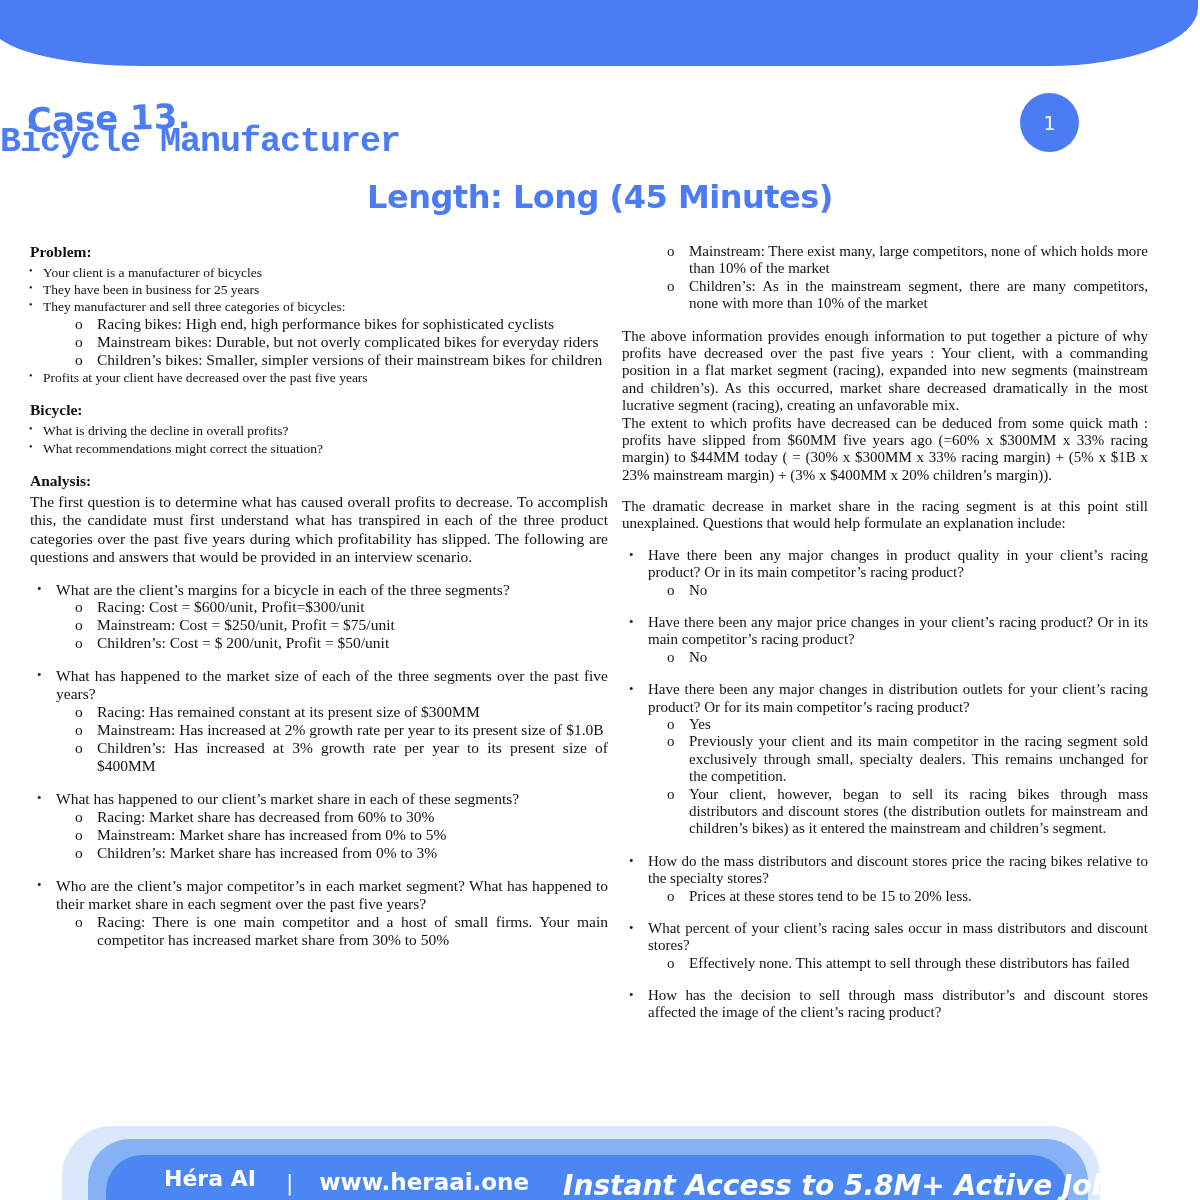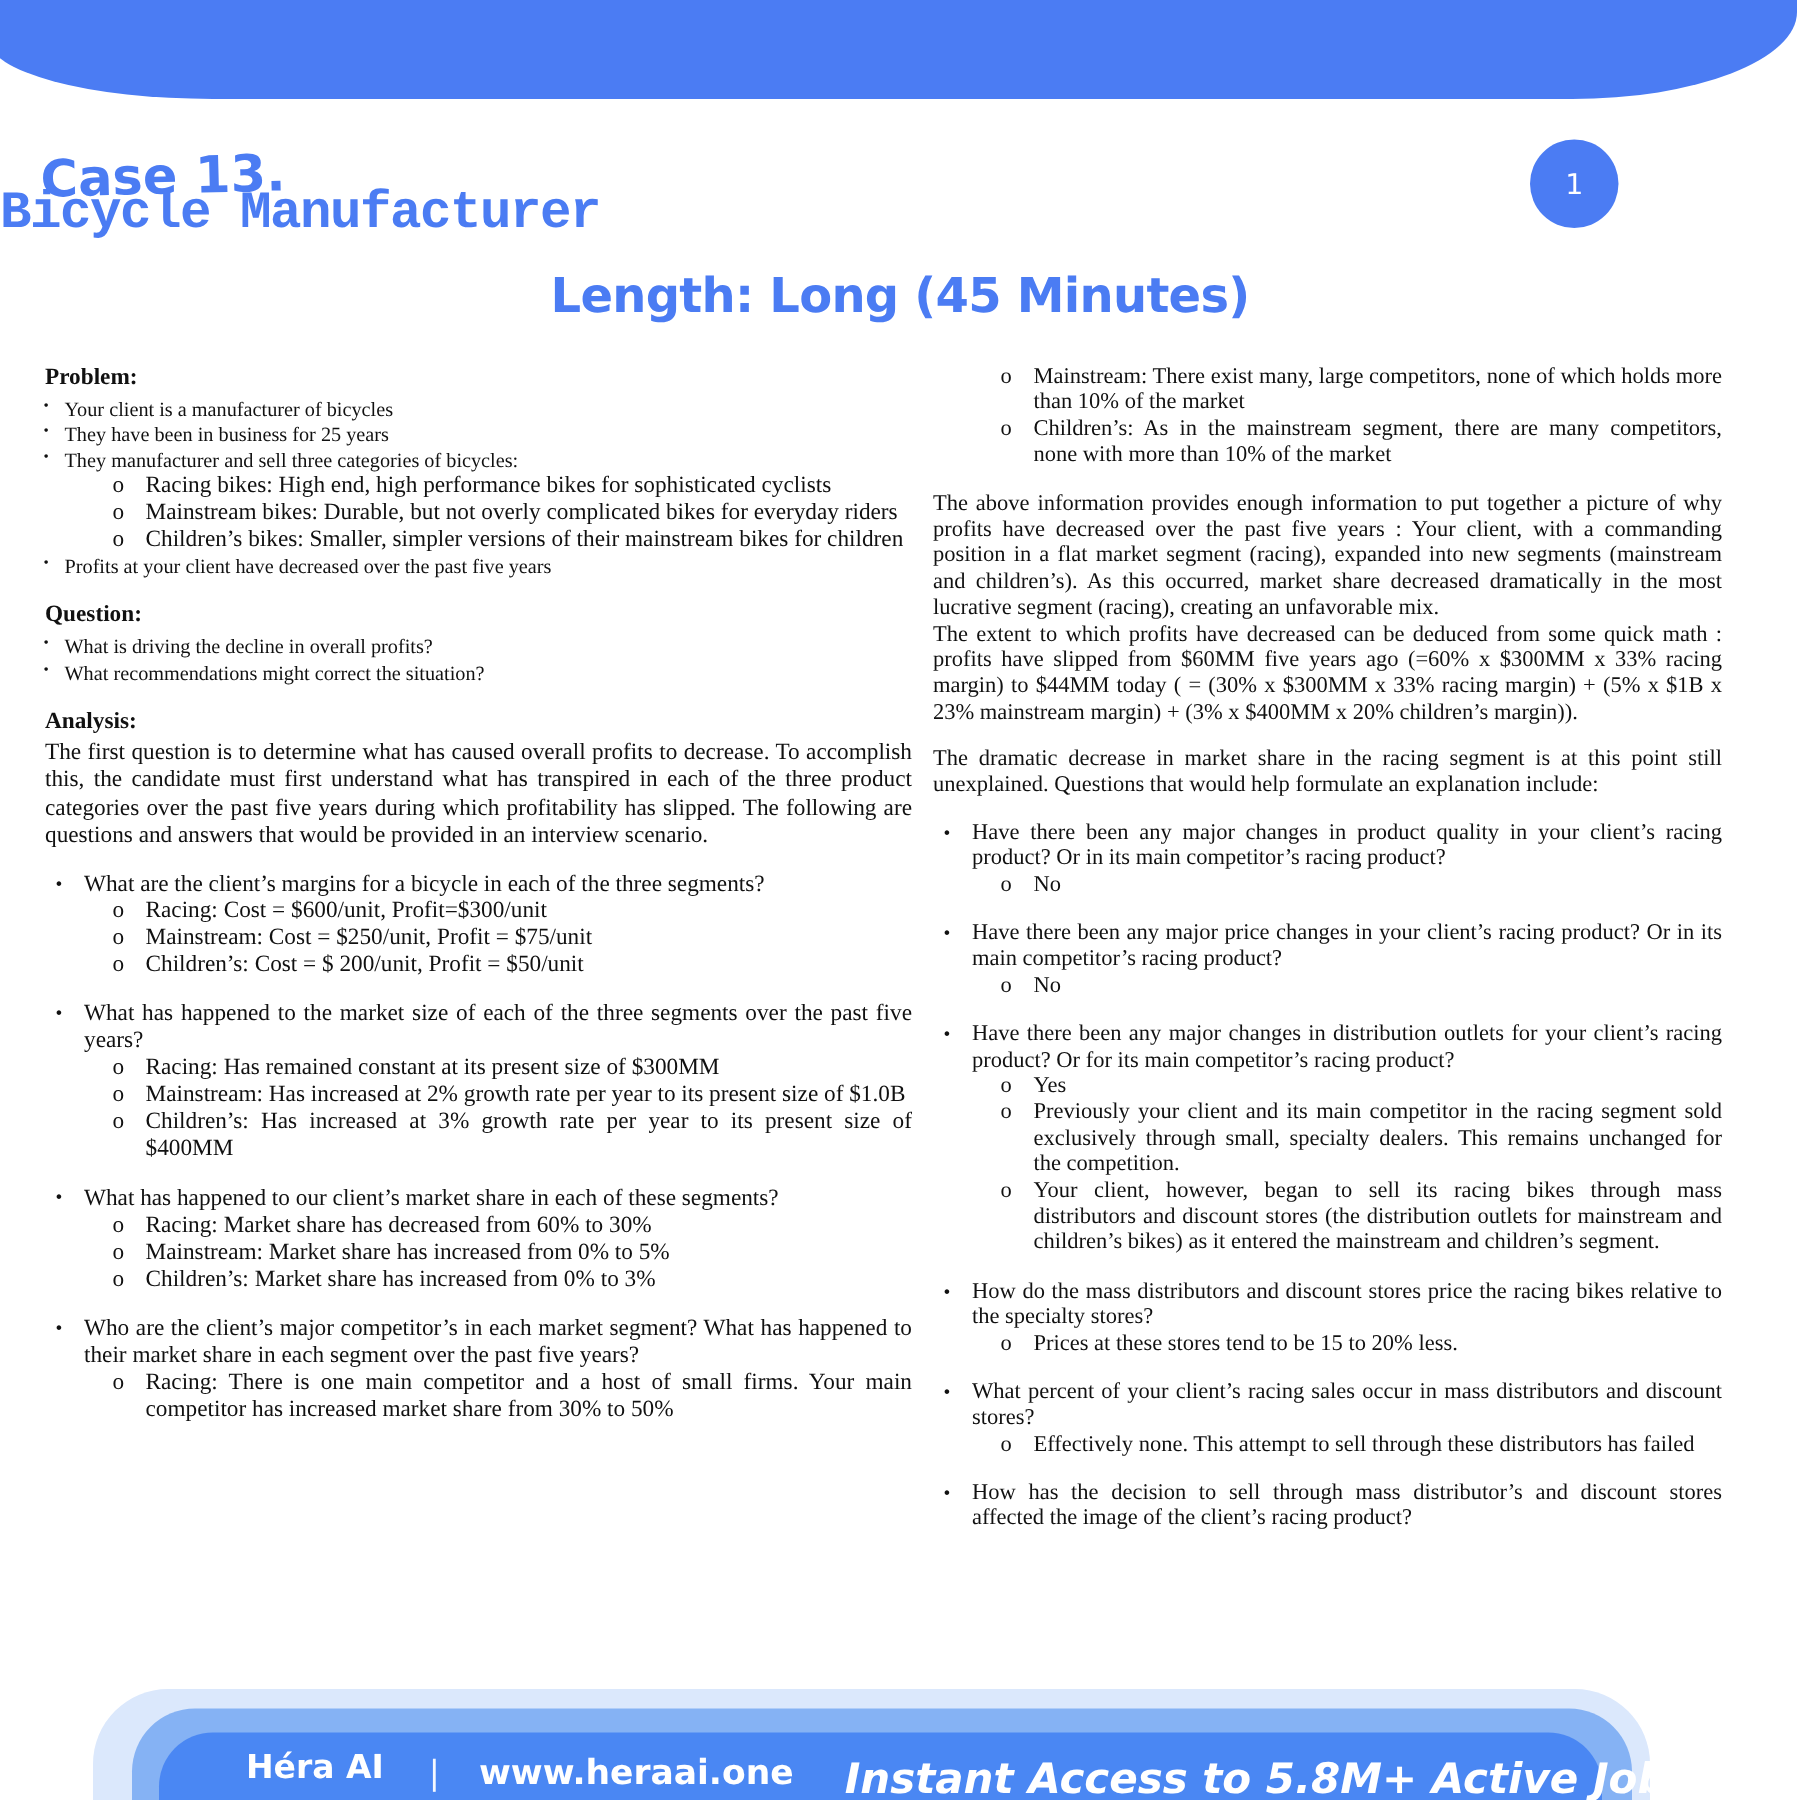--- a/index.html
+++ b/index.html
@@ -104,21 +104,21 @@
         <div class="heading">Problem:</div>
         <div class="group">
           <div class="li l1 small"><span class="marker">•</span><span class="li-text">Your client is a manufacturer of bicycles</span></div>
           <div class="li l1 small"><span class="marker">•</span><span class="li-text">They have been in business for 25 years</span></div>
           <div class="li l1 small"><span class="marker">•</span><span class="li-text">They manufacturer and sell three categories of bicycles:</span></div>
           <div class="li l2"><span class="marker">o</span><span class="li-text">Racing bikes: High end, high performance bikes for sophisticated cyclists</span></div>
           <div class="li l2"><span class="marker">o</span><span class="li-text">Mainstream bikes: Durable, but not overly complicated bikes for everyday riders</span></div>
           <div class="li l2"><span class="marker">o</span><span class="li-text">Children’s bikes: Smaller, simpler versions of their mainstream bikes for children</span></div>
           <div class="li l1 small"><span class="marker">•</span><span class="li-text">Profits at your client have decreased over the past five years</span></div>
         </div>
-        <div class="heading">Question:</div>
+        <div class="heading">Bicycle:</div>
         <div class="group">
           <div class="li l1 small"><span class="marker">•</span><span class="li-text">What is driving the decline in overall profits?</span></div>
           <div class="li l1 small"><span class="marker">•</span><span class="li-text">What recommendations might correct the situation?</span></div>
         </div>
         <div class="heading">Analysis:</div>
         <div class="para">The first question is to determine what has caused overall profits to decrease. To accomplish this, the candidate must first understand what has transpired in each of the three product categories over the past five years during which profitability has slipped. The following are questions and answers that would be provided in an interview scenario.</div>
         <div class="group">
           <div class="li l1"><span class="marker">•</span><span class="li-text">What are the client’s margins for a bicycle in each of the three segments?</span></div>
           <div class="li l2"><span class="marker">o</span><span class="li-text">Racing: Cost = $600/unit, Profit=$300/unit</span></div>
           <div class="li l2"><span class="marker">o</span><span class="li-text">Mainstream:  Cost = $250/unit, Profit = $75/unit</span></div>

